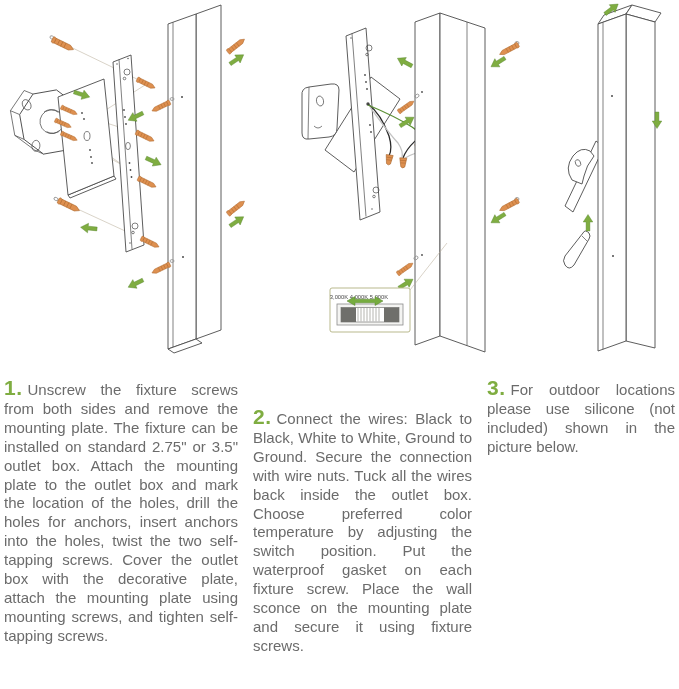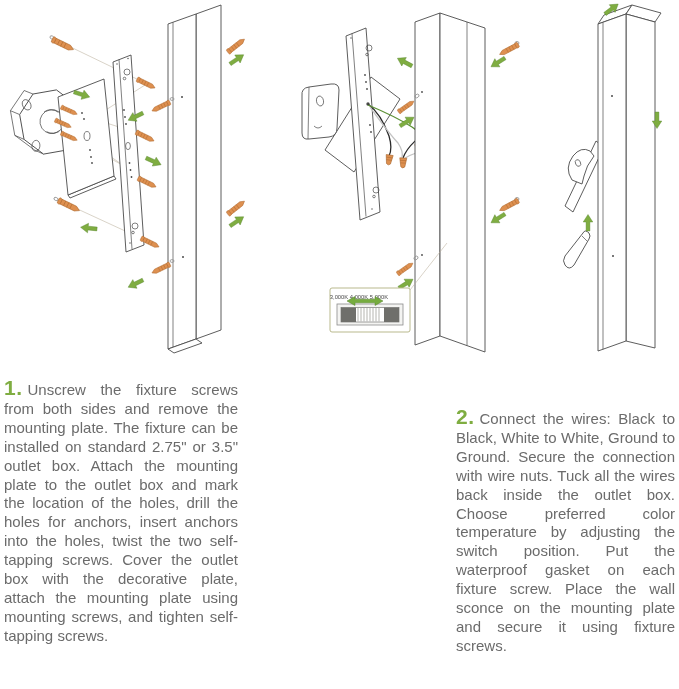--- a/index.html
+++ b/index.html
@@ -265,16 +265,17 @@
 
       <use href="#arrow" class="c-green" transform="translate(605,14) rotate(-37)"></use>
       <use href="#arrow" class="c-green" transform="translate(657,112) rotate(90)"></use>
       <use href="#arrow" class="c-green" transform="translate(588,231) rotate(-90)"></use>
     </g>
   </svg>
 
   <div class="steps">
     <p class="step step-1"><span class="step-num">1.</span><span>Unscrew the fixture screws from both sides and remove the mounting plate. The fixture can be installed on standard 2.75" or 3.5" outlet box. Attach the mounting plate to the outlet box and mark the location of the holes, drill the holes for anchors, insert anchors into the holes, twist the two self-tapping screws. Cover the outlet box with the decorative plate, attach the mounting plate using mounting screws, and tighten self-tapping screws.</span></p>
     <p class="step step-2"><span class="step-num">2.</span><span>Connect the wires: Black to Black, White to White, Ground to Ground. Secure the connection with wire nuts. Tuck all the wires back inside the outlet box. Choose preferred color temperature by adjusting the switch position. Put the waterproof gasket on each fixture screw. Place the wall sconce on the mounting plate and secure it using fixture screws.</span></p>
+    <p class="step step-3"><span class="step-num">3.</span><span>For outdoor locations please use silicone (not included) shown in the picture below.</span></p>
   </div>
 
 
 </div>
 
 </body></html>

